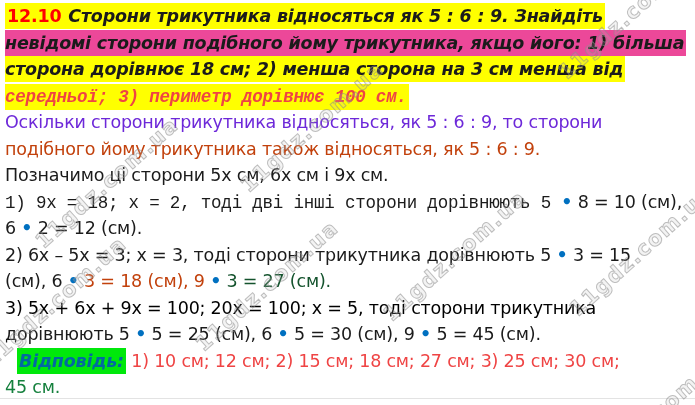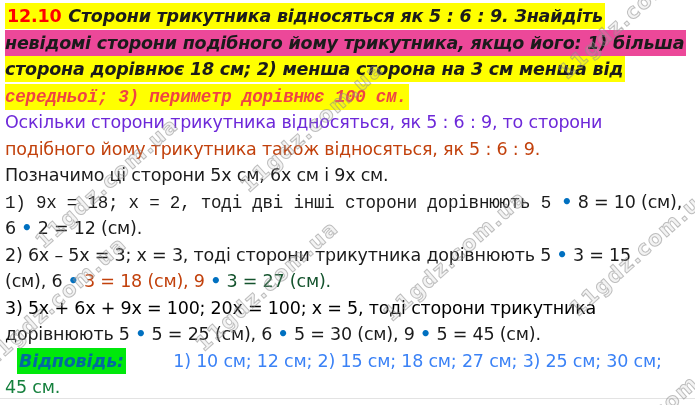--- a/index.html
+++ b/index.html
@@ -79,21 +79,21 @@
       <div class="line"><span class="seg-q" style="color: #ef4444; background: rgb(255, 255, 0); font-family: Liberation Mono, monospace;">середньої; 3) периметр дорівнює 100 см.</span></div>
       <div class="line"><span class="seg-p" style="color: #6d28d9;">Оскільки сторони трикутника відносяться, як 5 : 6 : 9, то сторони</span></div>
       <div class="line"><span class="seg-p" style="color: #c2410c;">подібного йому трикутника також відносяться, як 5 : 6 : 9.</span></div>
       <div class="line"><span class="seg-p" style="color: rgb(27, 27, 27);">Позначимо ці сторони 5х см, 6х см і 9х см.</span></div>
       <div class="line"><span class="seg-p" style="color: rgb(27, 27, 27); font-family: Liberation Mono, monospace;">1) 9х = 18; х = 2, тоді дві інші сторони дорівнюють 5 </span><span class="seg-b" style="color: rgb(0, 112, 192);">•</span><span class="seg-p" style="color: rgb(27, 27, 27);"> 8 = 10 (см),</span></div>
       <div class="line"><span class="seg-p" style="color: rgb(27, 27, 27);">6 </span><span class="seg-b" style="color: rgb(0, 112, 192);">•</span><span class="seg-p" style="color: rgb(27, 27, 27);"> 2 = 12 (см).</span></div>
       <div class="line"><span class="seg-p" style="color: rgb(27, 27, 27);">2) 6х – 5х = 3; х = 3, тоді сторони трикутника дорівнюють 5 </span><span class="seg-b" style="color: rgb(0, 112, 192);">•</span><span class="seg-p" style="color: rgb(27, 27, 27);"> 3 = 15</span></div>
       <div class="line"><span class="seg-p" style="color: rgb(27, 27, 27);">(см), 6 </span><span class="seg-b" style="color: rgb(0, 112, 192);">•</span><span class="seg-p" style="color: #c2410c;"> 3 = 18 (см), 9 </span><span class="seg-b" style="color: rgb(0, 112, 192);">•</span><span class="seg-p" style="color: #14532d;"> 3 = 27 (см).</span></div>
       <div class="line"><span class="seg-p" style="color: #000000;">3) 5х + 6х + 9х = 100; 20х = 100; х = 5, тоді сторони трикутника</span></div>
       <div class="line"><span class="seg-p" style="color: rgb(27, 27, 27);">дорівнюють 5 </span><span class="seg-b" style="color: rgb(0, 112, 192);">•</span><span class="seg-p" style="color: rgb(27, 27, 27);"> 5 = 25 (см), 6 </span><span class="seg-b" style="color: rgb(0, 112, 192);">•</span><span class="seg-p" style="color: rgb(27, 27, 27);"> 5 = 30 (см), 9 </span><span class="seg-b" style="color: rgb(0, 112, 192);">•</span><span class="seg-p" style="color: rgb(27, 27, 27);"> 5 = 45 (см).</span></div>
-      <div class="line"><span class="seg-ans" style="color: #0369a1; background: rgb(0, 232, 11); margin-left: 12px;">Відповідь:</span><span class="seg-p" style="color: #3b82f6; padding-left: 42px;"> 1) 10 см; 12 см; 2) 15 см; 18 см; 27 см; 3) 25 см; 30 см;</span></div>
+      <div class="line"><span class="seg-ans" style="color: #0369a1; background: rgb(0, 232, 11); margin-left: 12px;">Відповідь:</span><span class="seg-p" style="color: #ef4444;"> 1) 10 см; 12 см; 2) 15 см; 18 см; 27 см; 3) 25 см; 30 см;</span></div>
       <div class="line"><span class="seg-p" style="color: #15803d;">45 см.</span></div>
     </div>
   <div class="watermark-layer">
       <div class="watermark" style="left: 630px; top: 14px; transform: translate(-50%, -50%) rotate(-42deg);">11gdz.com.ua</div>
       <div class="watermark" style="left: 312px; top: 127px; transform: translate(-50%, -50%) rotate(-42deg);">11gdz.com.ua</div>
       <div class="watermark" style="left: 107px; top: 183px; transform: translate(-50%, -50%) rotate(-42deg);">11gdz.com.ua</div>
       <div class="watermark" style="left: 267px; top: 286px; transform: translate(-50%, -50%) rotate(-42deg);">11gdz.com.ua</div>
       <div class="watermark" style="left: 455px; top: 256px; transform: translate(-50%, -50%) rotate(-42deg);">11gdz.com.ua</div>
       <div class="watermark" style="left: 641px; top: 251px; transform: translate(-50%, -50%) rotate(-42deg);">11gdz.com.ua</div>
       <div class="watermark" style="left: 55px; top: 302px; transform: translate(-50%, -50%) rotate(-42deg);">11gdz.com.ua</div>

